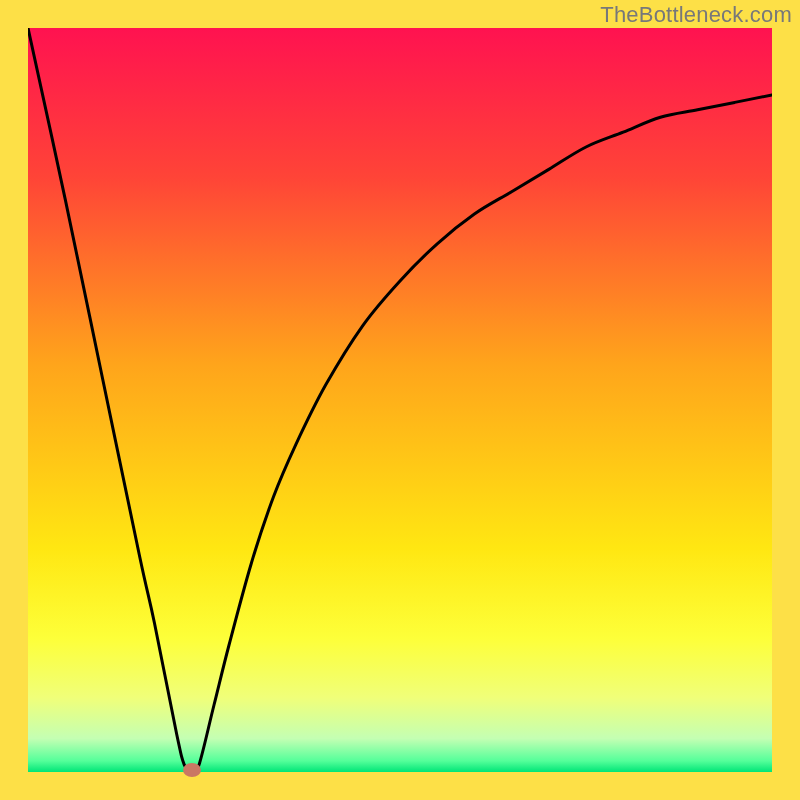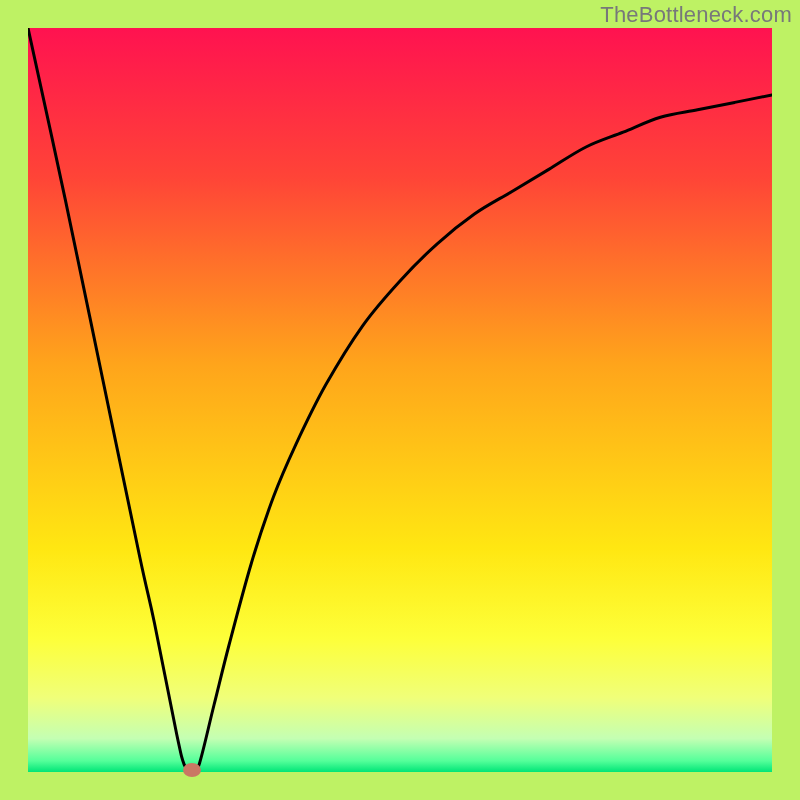--- a/index.html
+++ b/index.html
@@ -8,21 +8,21 @@
     width: 800px;
     height: 800px;
     background: #ffffff;
     font-family: Arial, Helvetica, sans-serif;
     overflow: hidden;
   }
   .chart-container {
     position: relative;
     width: 800px;
     height: 800px;
-    background: #bef264;
+    background: #fde047;
   }
   .plot-area {
     position: absolute;
     left: 28px;
     top: 28px;
     width: 744px;
     height: 744px;
     
   }
   .attribution {

